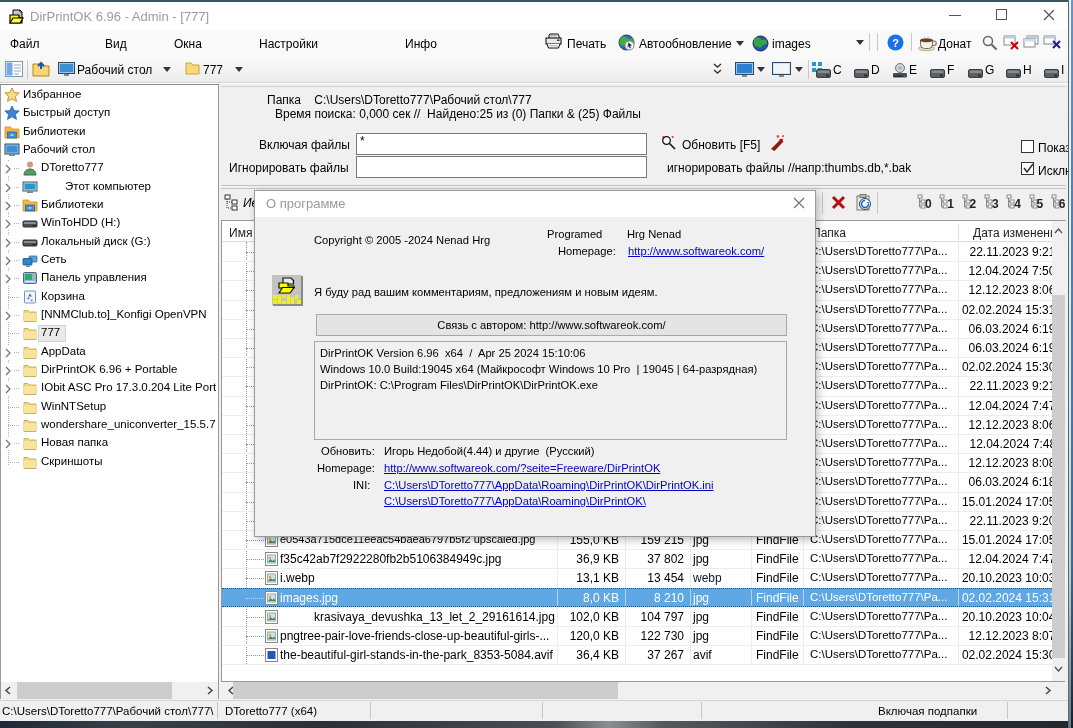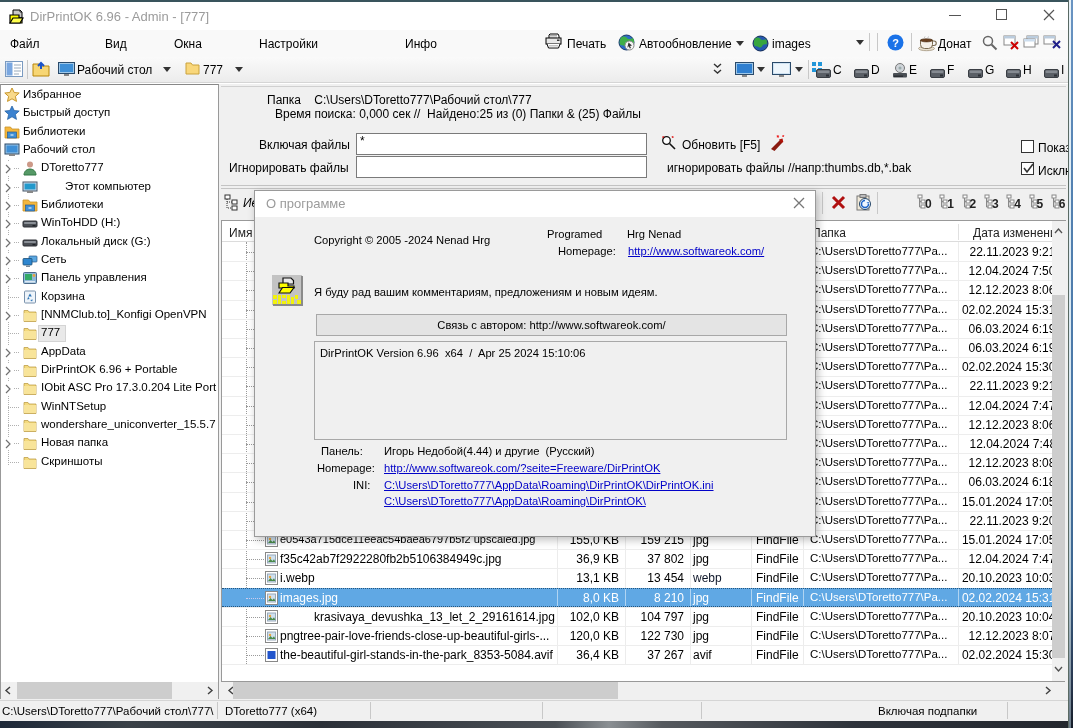--- a/index.html
+++ b/index.html
@@ -750,22 +750,24 @@
   <rect x="23" y="20" width="3" height="4"></rect>
         <rect x="25" y="25" width="4" height="4"></rect>
  </g>
 </svg>
 <div class="a d11" style="left:314px;top:286px;">Я буду рад вашим комментариям, предложениям и новым идеям.</div>
 
 <div class="a d11" style="left:316px;top:314px;width:471px;height:22px;background:#e4e4e4;border:1px solid #a8a8a8;text-align:center;line-height:20px;">Связь с автором: http://www.softwareok.com/</div>
 
 <div class="a" style="left:314px;top:341px;width:473px;height:99px;background:#f0f0f0;border:1px solid #a8a8a8;"></div>
 <div class="a d11" style="left:320px;top:347px;">DirPrintOK Version 6.96&nbsp; x64&nbsp; /&nbsp; Apr 25 2024 15:10:06</div>
-
-<div class="a d11" style="left:321px;top:445px;">Панель:</div>
+<div class="a d11" style="left:320px;top:363px;">Windows 10.0 Build:19045 x64 (Майкрософт Windows 10 Pro&nbsp; | 19045 | 64-разрядная)</div>
+<div class="a d11" style="left:320px;top:379px;">DirPrintOK: C:\Program Files\DirPrintOK\DirPrintOK.exe</div>
+
+<div class="a d11" style="left:321px;top:445px;">Обновить:</div>
 <div class="a d11" style="left:384px;top:445px;">Игорь Недобой(4.44) и другие&nbsp; (Русский)</div>
 <div class="a d11" style="left:317px;top:462px;">Homepage:</div>
 <div class="a lnk d11" style="left:384px;top:462px;">http://www.softwareok.com/?seite=Freeware/DirPrintOK</div>
 <div class="a d11" style="left:353px;top:479px;">INI:</div>
 <div class="a lnk d11" style="left:384px;top:479px;">C:\Users\DToretto777\AppData\Roaming\DirPrintOK\DirPrintOK.ini</div>
 <div class="a lnk d11" style="left:384px;top:495px;">C:\Users\DToretto777\AppData\Roaming\DirPrintOK\</div>
 
 <div class="a" style="left:1065px;top:221px;width:3px;height:461px;background:#f0f0f0;"></div>
 <div class="a" style="left:1068px;top:0;width:1px;height:728px;background:#5a6a64;"></div>
 <div class="a" style="left:1069px;top:0;width:2px;height:728px;background:linear-gradient(#e8f2f8 0%,#d5e6f0 55%,#b8ccd8 80%,#6a7a88 100%);"></div>

